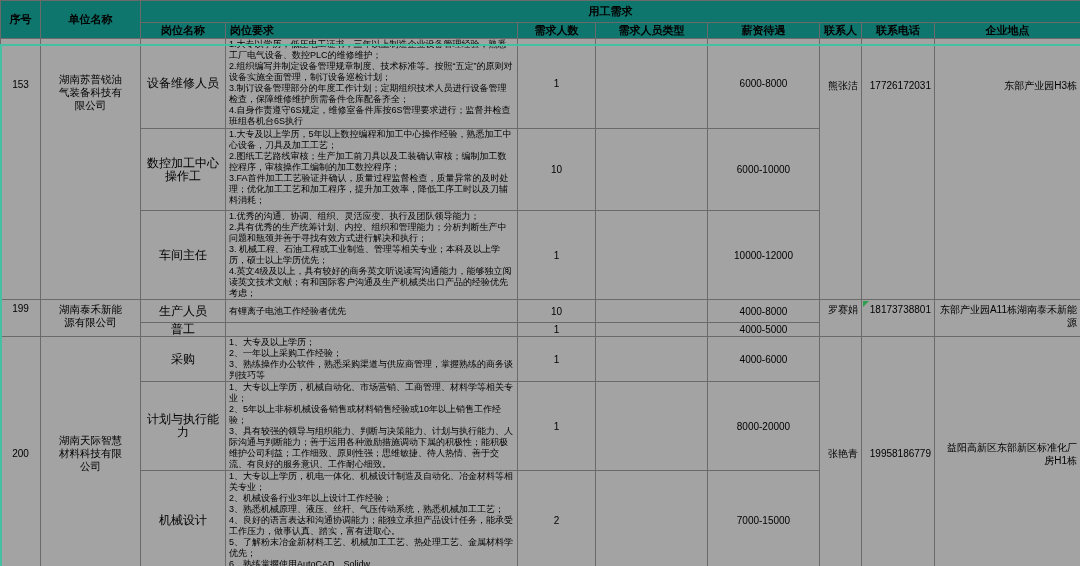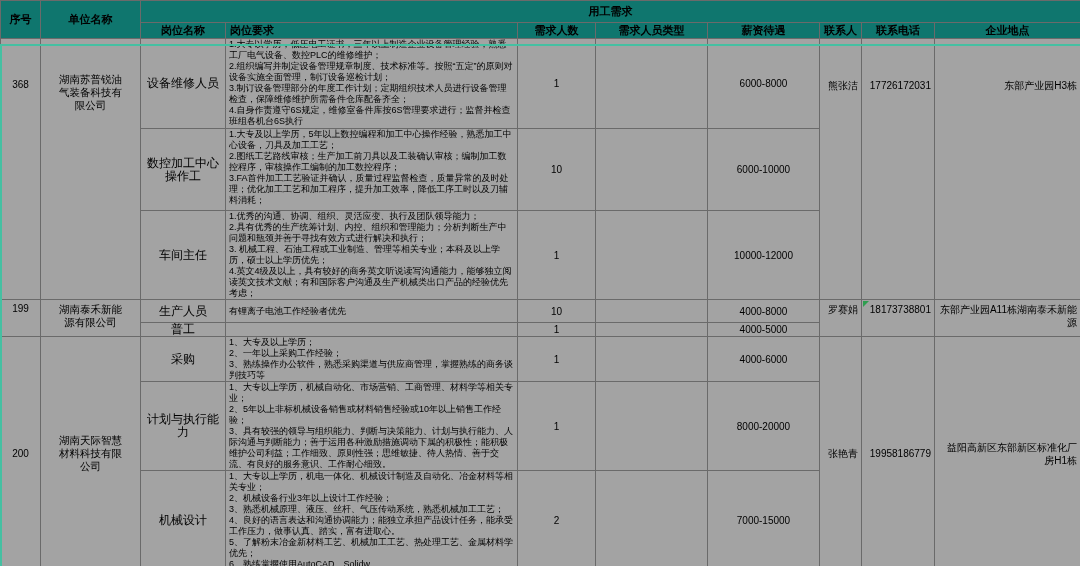--- a/index.html
+++ b/index.html
@@ -62,21 +62,21 @@
       <th class="th-left">岗位要求</th>
       <th>需求人数</th>
       <th>需求人员类型</th>
       <th>薪资待遇</th>
       <th>联系人</th>
       <th>联系电话</th>
       <th>企业地点</th>
     </tr>
 
     <tr style="height:90px">
-      <td class="seq vt pt44" rowspan="3">368</td>
+      <td class="seq vt pt44" rowspan="3">153</td>
       <td class="company vt pt38" rowspan="3">湖南苏普锐油气装备科技有限公司</td>
       <td class="ptitle">设备维修人员</td>
       <td class="req">1.大专以学历，低压电工证书，三年以上制造企业设备管理经验，熟悉工厂电气设备、数控PLC的维修维护；
 2.组织编写并制定设备管理规章制度、技术标准等。按照“五定”的原则对设备实施全面管理，制订设备巡检计划；
 3.制订设备管理部分的年度工作计划；定期组织技术人员进行设备管理检查，保障维修维护所需备件仓库配备齐全；
 4.自身作责遵守6S规定，维修室备件库按6S管理要求进行；监督并检查班组各机台6S执行</td>
       <td class="count">1</td>
       <td class="ptype"></td>
       <td class="salary">6000-8000</td>
       <td class="contact vt pt44" rowspan="3">熊张洁</td>

